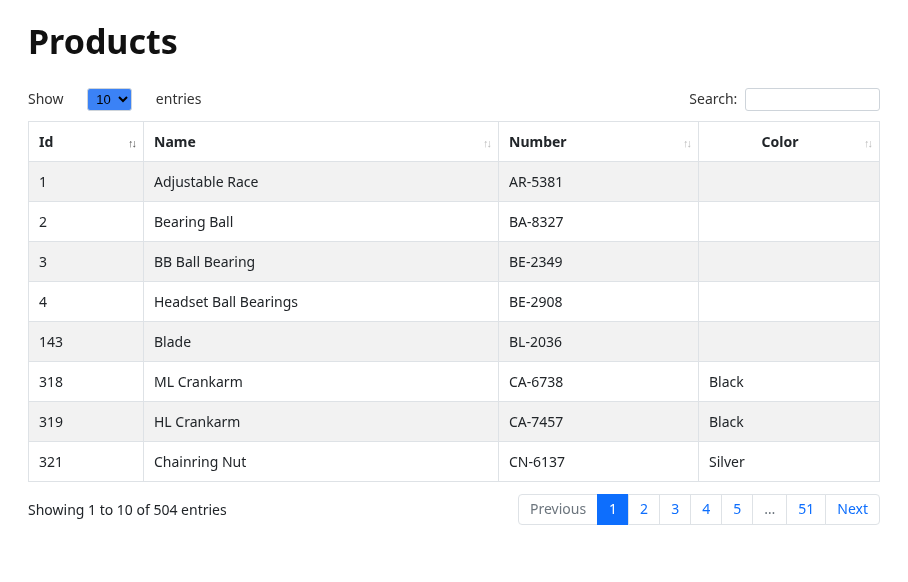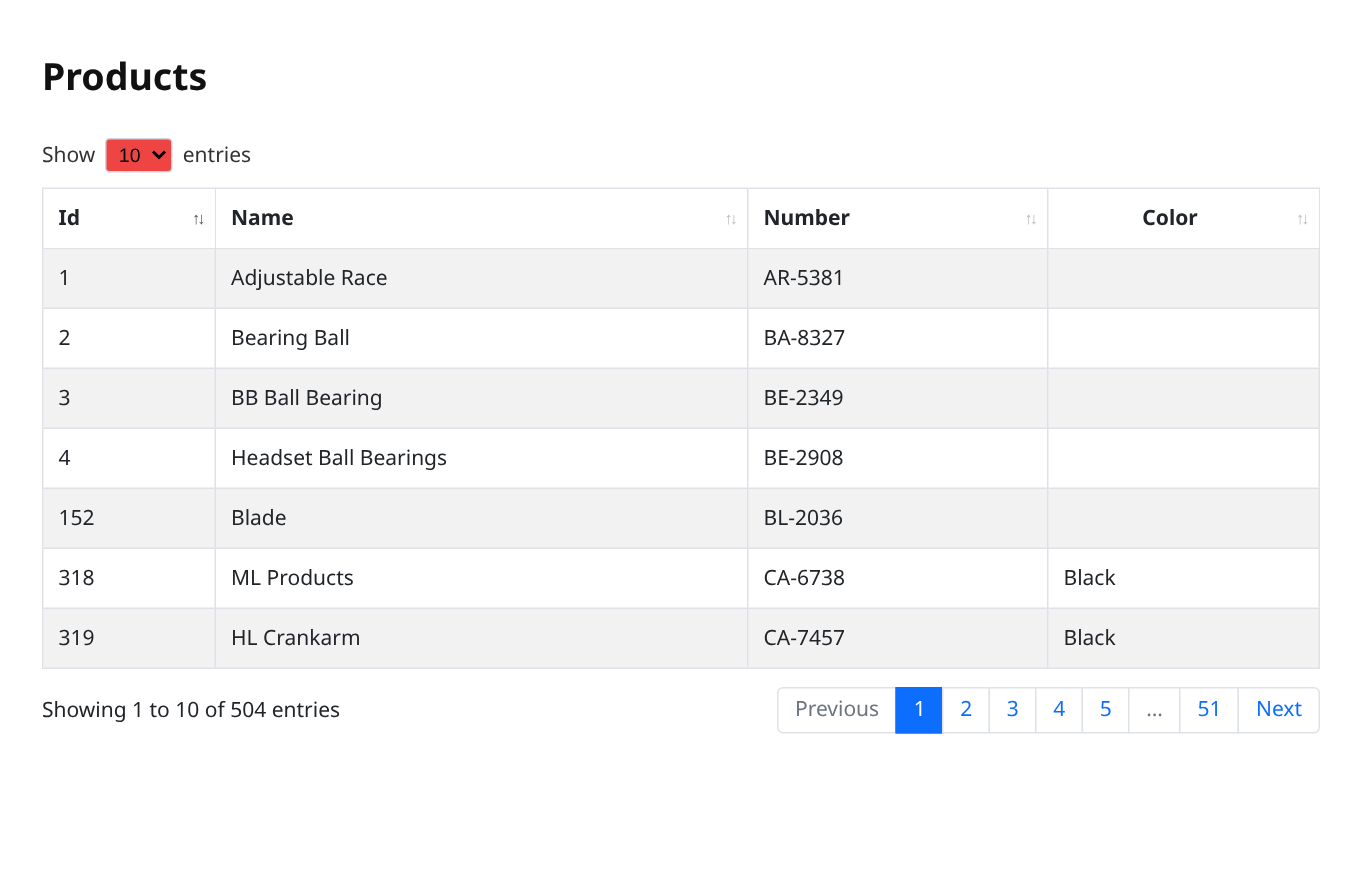--- a/index.html
+++ b/index.html
@@ -6,40 +6,40 @@
   body {
     margin: 0;
     padding: 18px 28px;
     font-family: "Segoe UI", -apple-system, system-ui, Arial, sans-serif;
     font-size: 14px;
     color: #212529;
     background: #fff;
     width: 908px;
   }
   h1 {
-    font-size: 25px;
+    font-size: 34px;
     font-weight: 700;
-    margin: 16px 0 24px 0;
+    margin: 0 0 24px 0;
     color: #111;
   }
   .controls {
     display: flex;
     justify-content: space-between;
     align-items: center;
     margin-bottom: 10px;
     font-size: 14px;
     color: #333;
   }
   .length-control select {
     font-size: 13px;
     padding: 2px 4px;
     border: 1px solid #ced4da;
     border-radius: 3px;
-    background: #ef4444;
-    margin: 0 3px;
+    background: #3b82f6;
+    margin: 0 20px;
   }
   .search-control input {
     border: 1px solid #ced4da;
     border-radius: 3px;
     padding: 3px 6px;
     font-size: 13px;
     width: 135px;
     margin-left: 4px;
   }
   table {
@@ -123,20 +123,24 @@
 <h1>Products</h1>
 
 <div class="controls">
   <div class="length-control">
     <span>Show</span>
     <select>
       <option>10</option>
     </select>
     <span>entries</span>
   </div>
+  <div class="search-control">
+    <span>Search:</span>
+    <input type="text" value="" style="">
+  </div>
 </div>
 
 <table>
   <thead>
     <tr>
       <th class="col-id sort-active">
         <span>Id</span>
         <span class="sort-icon">↑↓</span>
       </th>
       <th class="col-name">
@@ -172,36 +176,42 @@
         <td>BE-2349</td>
         <td></td>
       </tr>
       <tr>
         <td>4</td>
         <td>Headset Ball Bearings</td>
         <td>BE-2908</td>
         <td></td>
       </tr>
       <tr>
-        <td>152</td>
+        <td>143</td>
         <td>Blade</td>
         <td>BL-2036</td>
         <td></td>
       </tr>
       <tr>
         <td>318</td>
-        <td>ML Products</td>
+        <td>ML Crankarm</td>
         <td>CA-6738</td>
         <td>Black</td>
       </tr>
       <tr>
         <td>319</td>
         <td>HL Crankarm</td>
         <td>CA-7457</td>
         <td>Black</td>
+      </tr>
+      <tr>
+        <td>321</td>
+        <td>Chainring Nut</td>
+        <td>CN-6137</td>
+        <td>Silver</td>
       </tr>
     </tbody>
 </table>
 
 <div class="footer">
   <div>Showing 1 to 10 of 504 entries</div>
   <div class="pagination" id="pagination">
       <div class="page-btn disabled">Previous</div>
       <div class="page-btn active">1</div>
       <div class="page-btn">2</div>

